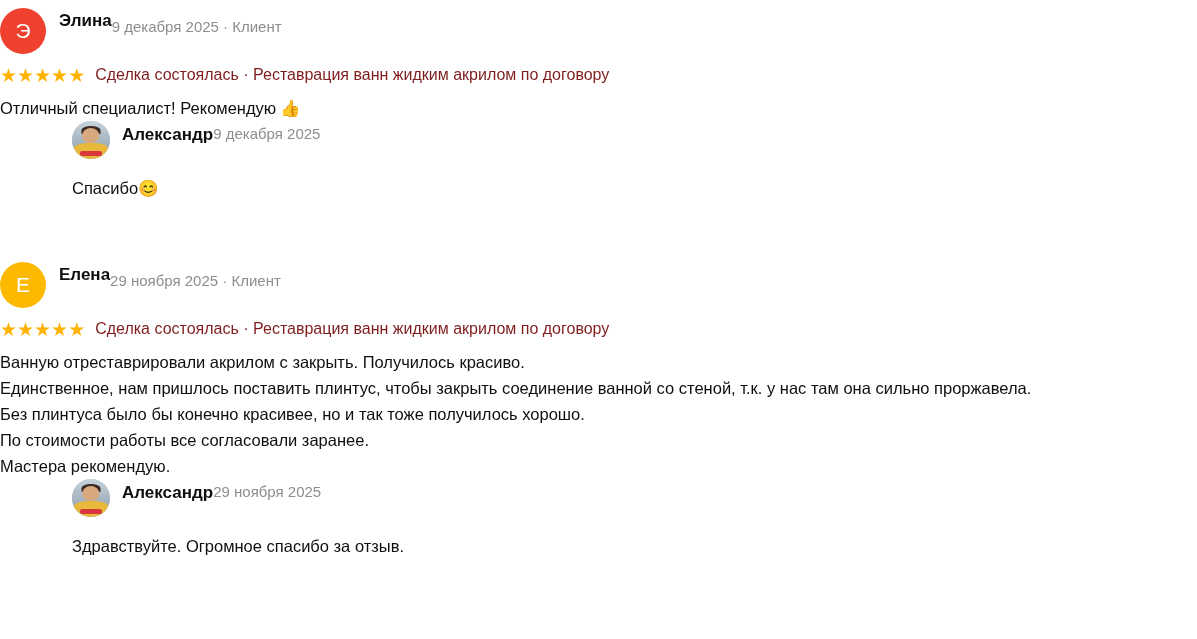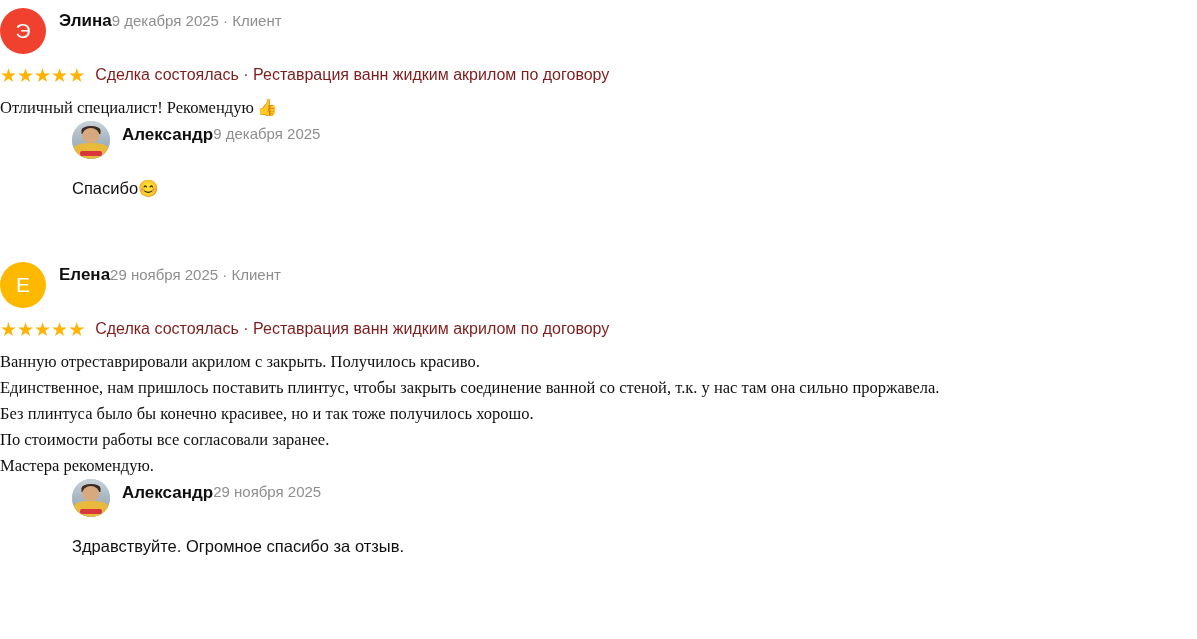--- a/index.html
+++ b/index.html
@@ -53,21 +53,21 @@
   .author-name {
     font-size: 17px;
     font-weight: bold;
     color: #0f0f0f;
     line-height: 22px;
   }
   .review-meta {
     font-size: 15px;
     color: #8e8e8e;
     line-height: 20px;
-    margin-top: 1px;
+    margin-top: 7px;
   }
   .rating-row {
     display: flex;
     align-items: center;
     gap: 10px;
     margin-top: 11px;
   }
   .stars {
     color: #ffb300;
     font-size: 19px;
@@ -78,21 +78,20 @@
   .deal-text {
     font-size: 16px;
     color: #7f1d1d;
     line-height: 20px;
   }
   .review-body {
     margin-top: 10px;
     font-size: 16.5px;
     line-height: 26px;
     color: #0f0f0f;
-    font-family: Liberation Serif, serif;
   }
   .review-body p {
     margin: 0;
   }
   .reply {
     margin-left: 72px;
   }
   .reply-head {
     display: flex;
     align-items: flex-start;

